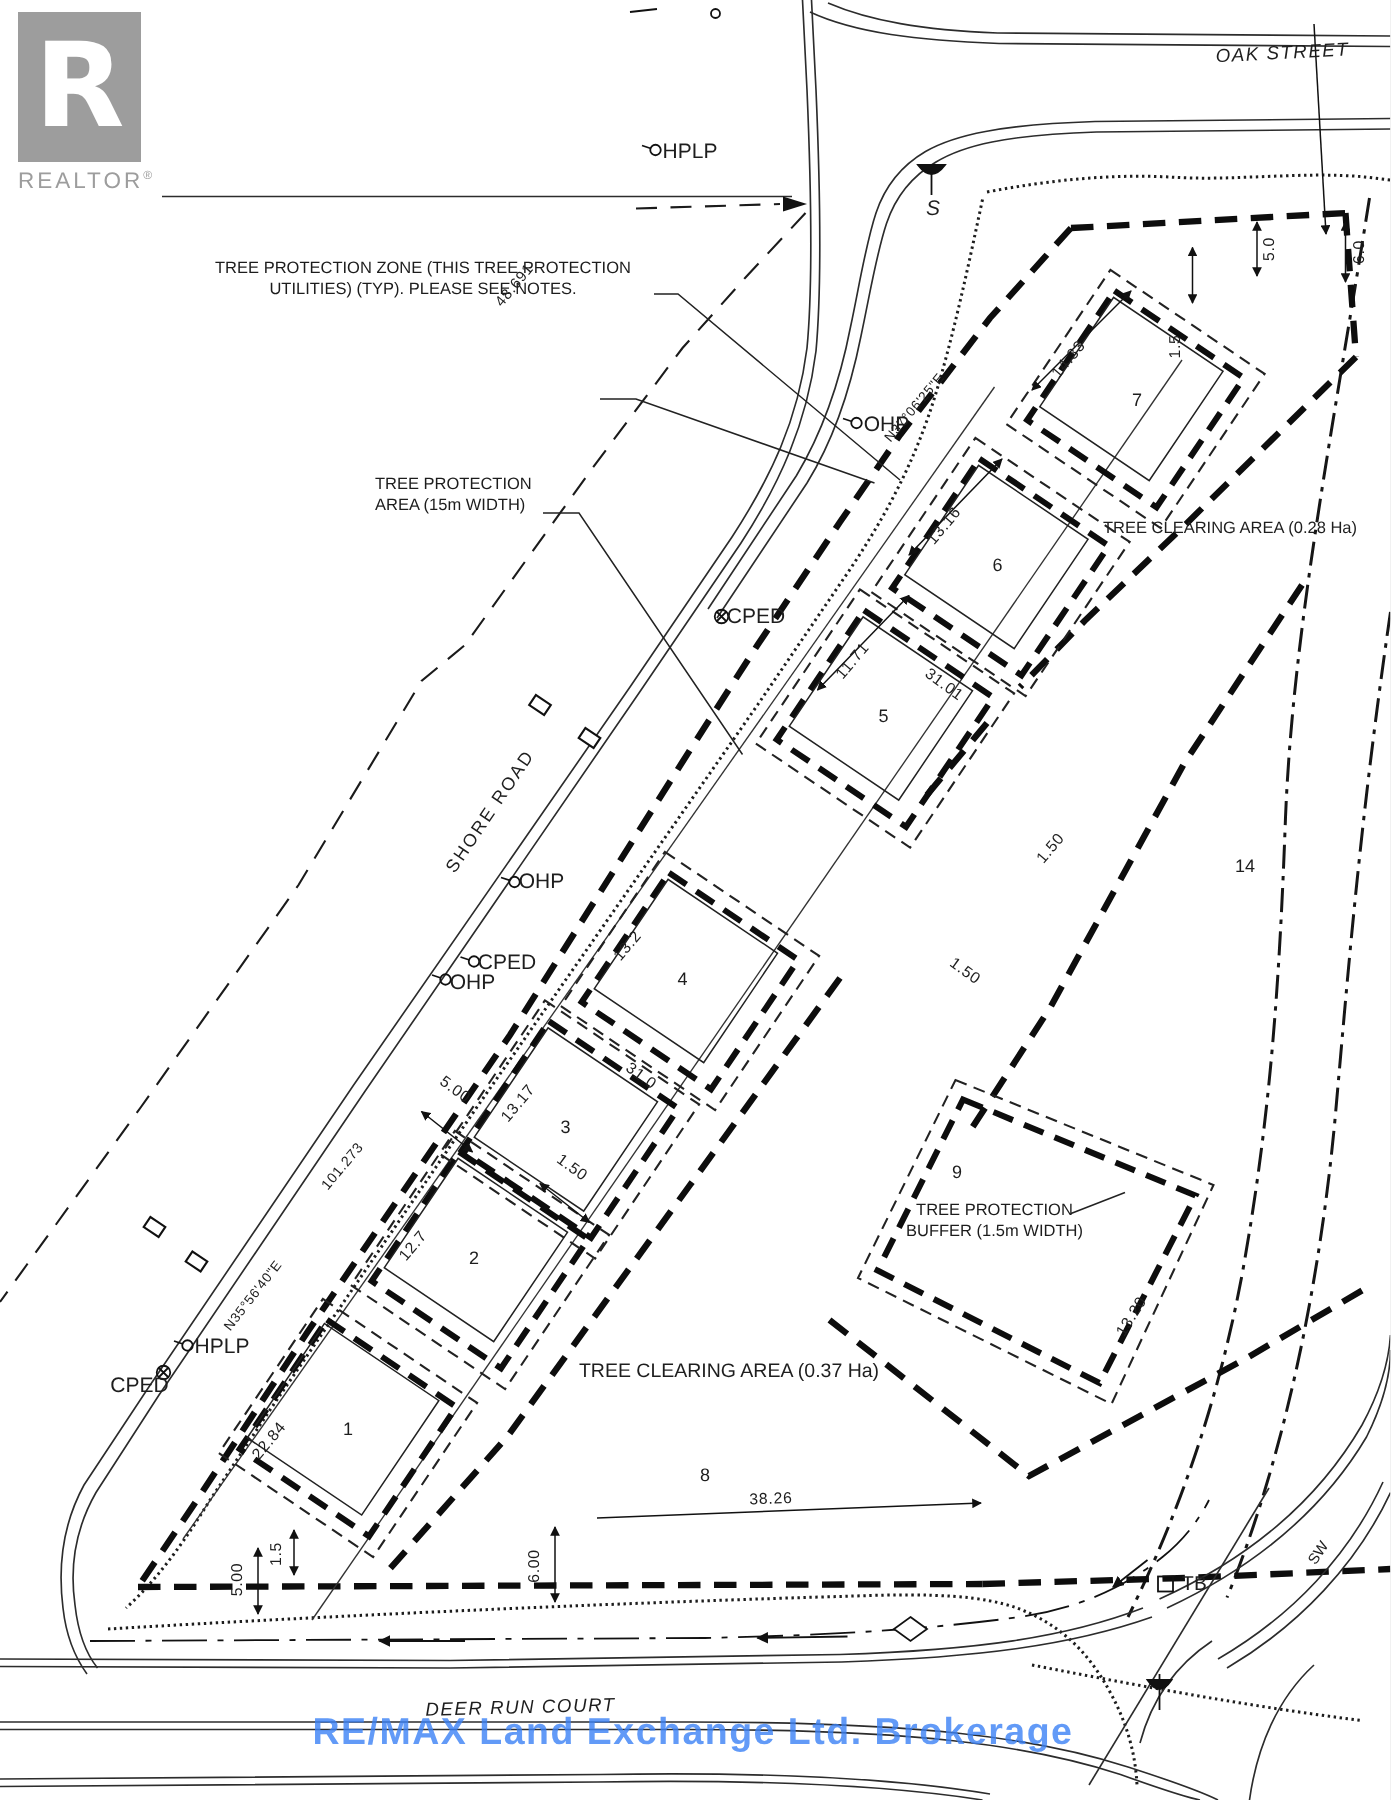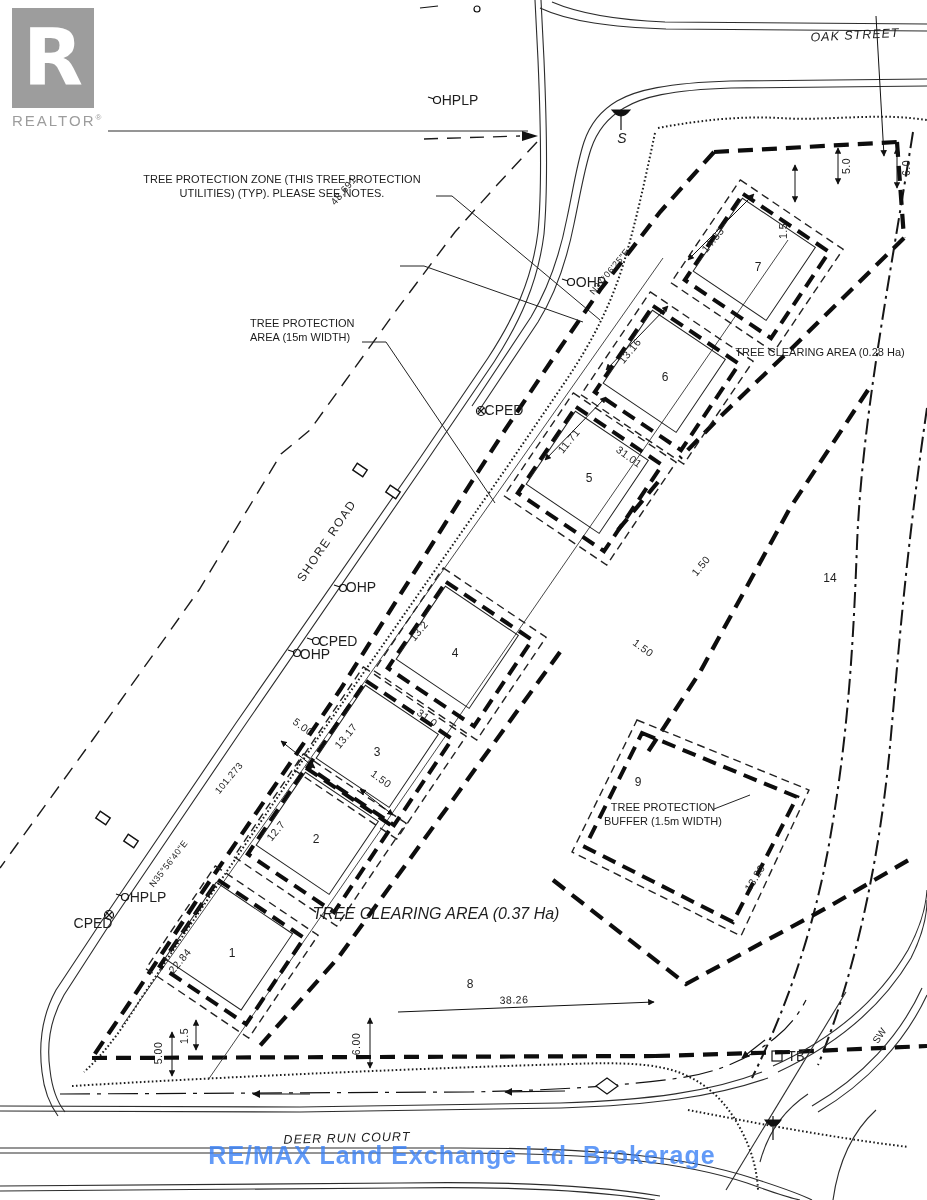--- a/index.html
+++ b/index.html
@@ -255,21 +255,21 @@
 </div>
 <div class="note" style="left:250px;top:316px;width:110px;text-align:left;">
   <span>TREE PROTECTION</span>
   <span>AREA (15m WIDTH)</span>
 </div>
 <div class="note" style="left:577px;top:800px;width:172px;">
   <span>TREE PROTECTION</span>
   <span>BUFFER (1.5m WIDTH)</span>
 </div>
 <div class="lbl" style="left:800px;top:353px;font-size:11px;margin-left:20px;">TREE CLEARING AREA (0.28 Ha)</div>
-<div class="lbl" style="left:436px;top:914px;font-size:16px;font-style:italic;">TREE CLEARING AREA (0.37 Ha)</div>
+<div class="lbl" style="left:486px;top:914px;font-size:13px;">TREE CLEARING AREA (0.37 Ha)</div>
 
 <div class="lbl street" style="left:855px;top:36px;transform:translate(-50%,-50%) rotate(-3deg);">OAK STREET</div>
 <div class="lbl street-plain" style="left:327px;top:541px;transform:translate(-50%,-50%) rotate(-56deg);">SHORE ROAD</div>
 <div class="lbl street" style="left:347px;top:1139px;transform:translate(-50%,-50%) rotate(-1.5deg);">DEER RUN COURT</div>
 <div class="lbl" style="left:880px;top:1036px;font-size:10px;transform:translate(-50%,-50%) rotate(-56deg);">SW</div>
 
 <div class="lbl lot-num" style="left:232px;top:953px;">1</div>
 <div class="lbl lot-num" style="left:316px;top:839px;">2</div>
 <div class="lbl lot-num" style="left:377px;top:752px;">3</div>
 <div class="lbl lot-num" style="left:455px;top:653px;">4</div>

